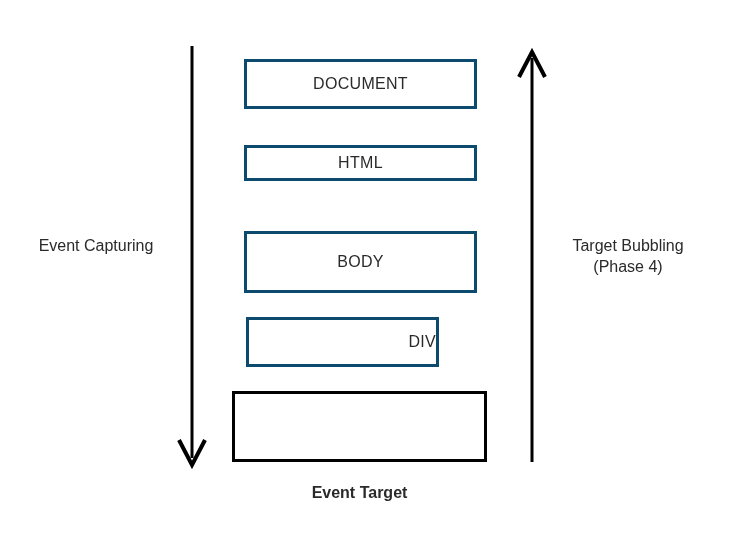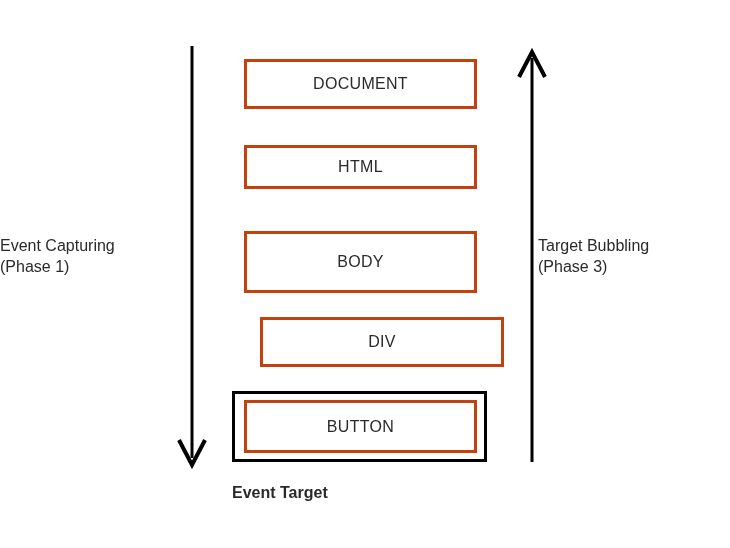--- a/index.html
+++ b/index.html
@@ -17,38 +17,38 @@
     position: relative;
     width: 730px;
     height: 548px;
     background: #ffffff;
   }
 
   
   .node-box {
     position: absolute;
     box-sizing: border-box;
-    border: 3px solid #c2410c;
+    border: 3px solid #0c4a6e;
     background: #ffffff;
     display: flex;
     align-items: center;
     justify-content: center;
   }
   .node-label {
     font-size: 16px;
     color: #2a2a2a;
     letter-spacing: 0.3px;
     line-height: 1;
     white-space: nowrap;
   }
 
   #box-document { left: 244px; top: 59px;  width: 233px; height: 50px; }
-  #box-html     { left: 244px; top: 145px; width: 233px; height: 44px; }
+  #box-html     { left: 244px; top: 145px; width: 233px; height: 36px; }
   #box-body     { left: 244px; top: 231px; width: 233px; height: 62px; text-align: right; }
-  #box-div      { left: 260px; top: 317px; width: 244px; height: 50px; }
+  #box-div      { left: 246px; top: 317px; width: 193px; height: 50px; justify-content: flex-end; }
 
   
   #target-outer {
     position: absolute;
     box-sizing: border-box;
     left: 232px;
     top: 391px;
     width: 255px;
     height: 71px;
     border: 3px solid #000000;
@@ -65,21 +65,21 @@
   .arrow-svg {
     position: absolute;
     overflow: visible;
   }
   #arrow-capturing { left: 172px; top: 46px; }
   #arrow-bubbling  { left: 512px; top: 46px; }
 
   
   .caption {
     position: absolute;
-    text-align: left;
+    text-align: center;
     font-size: 16px;
     color: #2a2a2a;
     line-height: 21px;
     white-space: nowrap;
   }
   #caption-capturing { left: 0px;   top: 235px; width: 192px; }
   #caption-bubbling  { left: 538px; top: 235px; width: 180px; }
   #caption-target    { left: 232px; top: 482px; width: 255px; font-weight: bold; }
   .caption-line2 { display: block; }
 </style>
@@ -108,31 +108,27 @@
 
   <div id="box-body" class="node-box">
     <span class="node-label">BODY</span>
   </div>
 
   <div id="box-div" class="node-box">
     <span class="node-label">DIV</span>
   </div>
 
   <div id="target-outer"></div>
-  <div id="box-button" class="node-box">
-    <span class="node-label">BUTTON</span>
-  </div>
 
   <div id="caption-capturing" class="caption">
     <span>Event Capturing</span>
-    <span class="caption-line2">(Phase 1)</span>
   </div>
 
   <div id="caption-bubbling" class="caption">
     <span>Target Bubbling</span>
-    <span class="caption-line2">(Phase 3)</span>
+    <span class="caption-line2">(Phase 4)</span>
   </div>
 
   <div id="caption-target" class="caption">
     <span>Event Target</span>
   </div>
 
 </div>
 
 </body></html>

